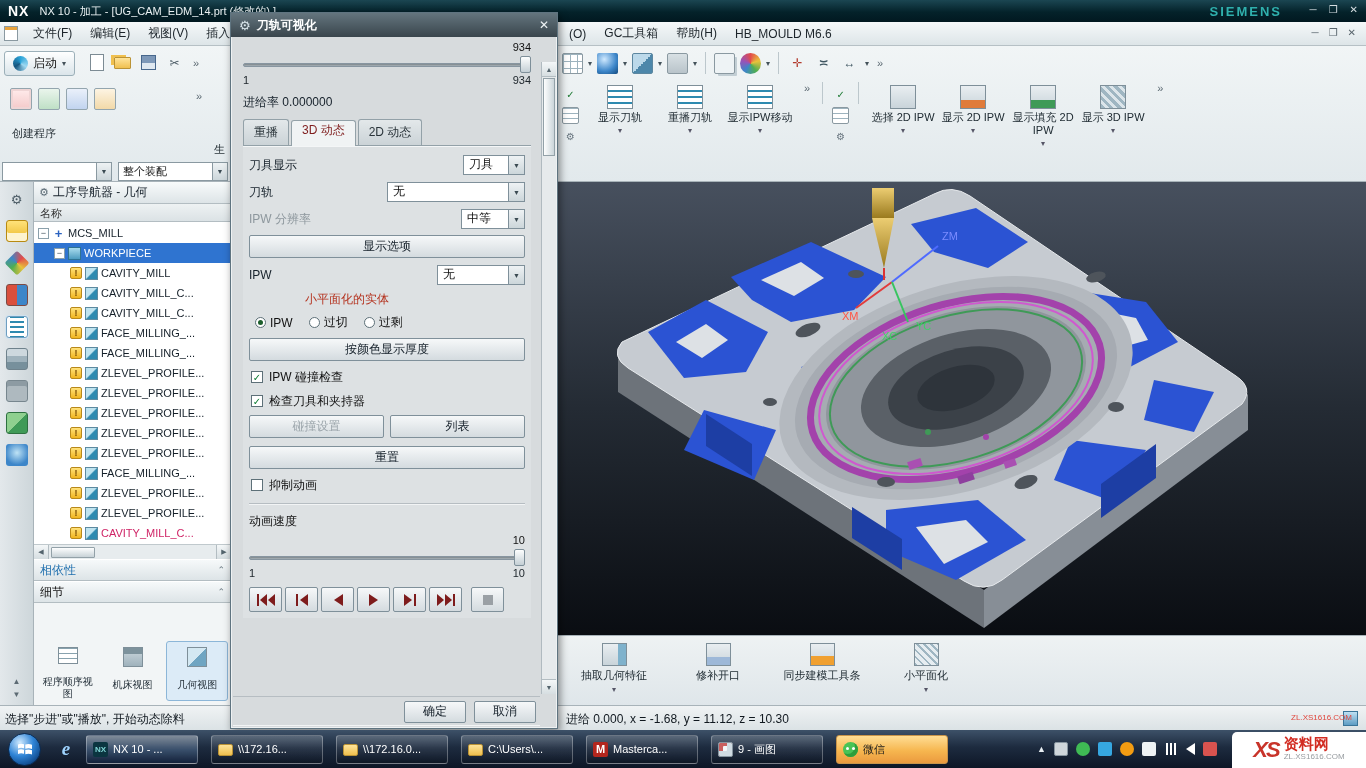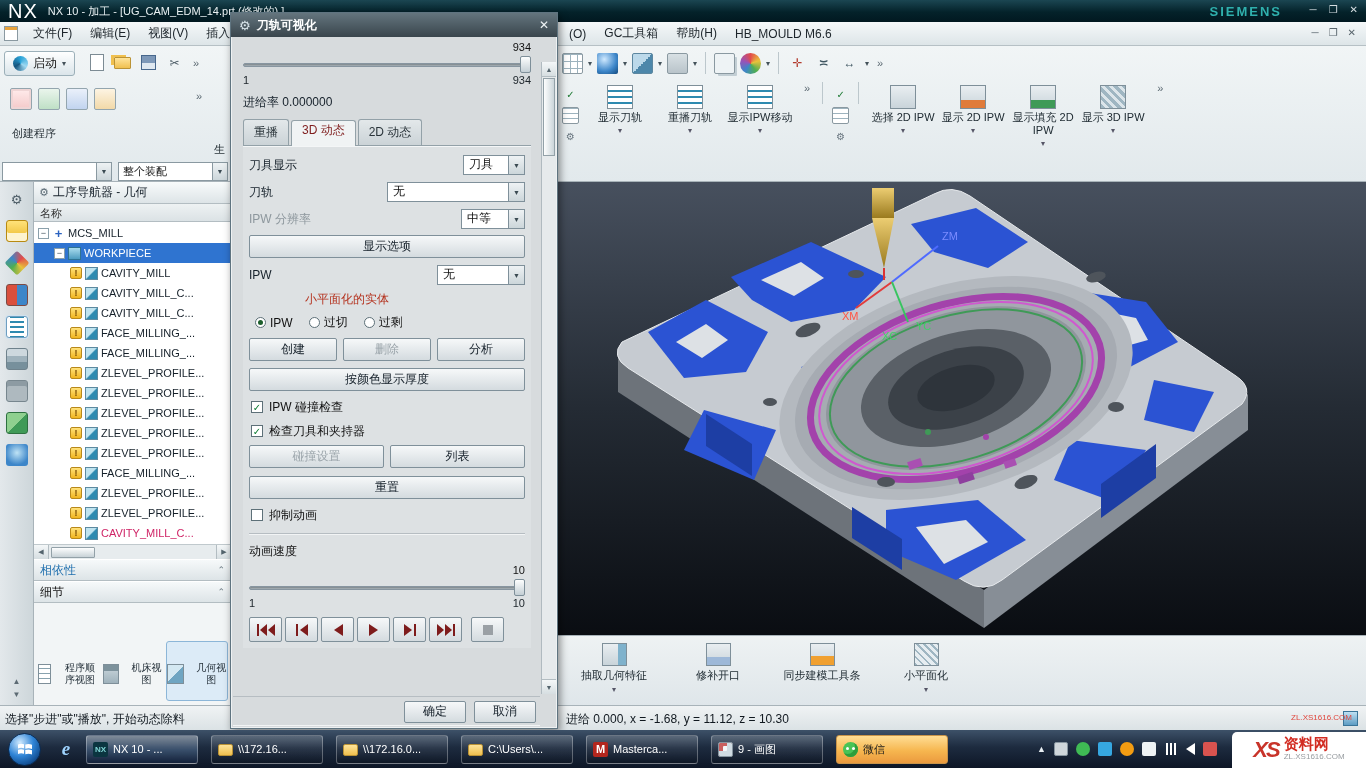--- a/index.html
+++ b/index.html
@@ -1,21 +1,21 @@
 <!DOCTYPE html>
 <html><head>
 <meta charset="utf-8">
 <style>
 *{box-sizing:border-box;margin:0;padding:0;user-select:none}
 body{background:#000;font-family:"Liberation Sans","DejaVu Sans",sans-serif}
 #app{position:relative;width:1366px;height:768px;overflow:hidden;background:#e9edef;font-size:12px;color:#111}
 
 
 .titlebar{position:absolute;left:0;top:0;width:100%;height:22px;background:linear-gradient(#1b4652,#04222a 55%,#011820);display:flex;align-items:center;color:#fff;padding:0 8px;gap:10px;z-index:5}
-.nx-logo{font-weight:normal;font-size:20px;letter-spacing:1px;color:#fff}
+.nx-logo{font-weight:bold;font-size:14px;letter-spacing:1px;color:#fff}
 .win-title{font-size:11px;color:#e9f0f2}
 .brand{margin-left:auto;color:#2fb0ad;font-weight:bold;letter-spacing:2px;font-size:13px;margin-right:76px}
 .winbtns{position:absolute;right:8px;top:4px;display:flex;gap:12px;color:#d5dde1;font-size:10px}
 .winbtns span{cursor:default}
 
 
 .menubar{position:absolute;left:0;top:22px;width:100%;height:24px;background:linear-gradient(#f5f8f9,#dde5e8);border-bottom:1px solid #b6c0c5;z-index:5}
 .menu-file-icon{position:absolute;left:4px;top:4px;width:14px;height:15px;background:#fff;border:1px solid #8a99a1;box-shadow:inset 0 3px 0 #e8a33d}
 .menu-left{position:absolute;left:24px;top:0;display:flex;height:100%;align-items:center}
 .menu-right{position:absolute;left:560px;top:0;display:flex;height:100%;align-items:center}
@@ -112,21 +112,21 @@
 .tree-row.selected{background:#2f74d0}
 .tree-row.selected .tlabel{color:#fff}
 .hscroll{height:15px;background:#e7ecee;border-top:1px solid #c0c9cd;display:flex;align-items:center}
 .hs-btn{width:15px;height:100%;background:linear-gradient(#f4f7f8,#d6dee1);border-right:1px solid #b3bdc2;font-size:7px;color:#54646d;display:flex;align-items:center;justify-content:center}
 .hs-btn.right{margin-left:auto;border-left:1px solid #b3bdc2;border-right:none}
 .hs-thumb{width:44px;height:11px;margin-left:2px;background:linear-gradient(#fdfefe,#c8d2d7);border:1px solid #93a1a8;border-radius:1px}
 .section{height:22px;background:linear-gradient(#f6f9fa,#dde4e7);border-top:1px solid #fff;border-bottom:1px solid #b3bdc2;display:flex;align-items:center;padding:0 6px;font-size:12px}
 .section .sec-caret{margin-left:auto;color:#6a7780;font-size:9px}
 .sec-dep{color:#1f6fae}
 .viewbtns{display:flex;gap:3px;padding:4px 3px;margin-top:auto}
-.vbtn{width:62px;height:60px;border:1px solid transparent;border-radius:3px;display:flex;flex-direction:row;align-items:center;gap:12px;padding-top:5px}
+.vbtn{width:62px;height:60px;border:1px solid transparent;border-radius:3px;display:flex;flex-direction:column;align-items:center;gap:12px;padding-top:5px}
 .vbtn.active{background:#dcebf7;border-color:#8cb6d8}
 .vb-icon{width:20px;height:20px;border:1px solid #7e8f99;background:#fff}
 .vb-icon.prog{background-image:repeating-linear-gradient(0deg,transparent 0 4px,#88a2ae 4px 5px)}
 .vb-icon.mach{background:linear-gradient(#cdd8de,#9fb2bc);box-shadow:inset 0 6px 0 #7d929c}
 .vb-icon.geom{background:linear-gradient(135deg,#d4e8f2 50%,#6fa5c2 50%)}
 .vb-label{font-size:10px;line-height:12px;text-align:center;color:#25313a}
 
 
 .viewport{position:absolute;left:556px;top:182px;width:810px;height:453px;background:#10151b;z-index:2}
 .vp-svg{display:block}
@@ -740,25 +740,20 @@
             </span>
           <span class="radio">
               <span class="rdot"></span>
               <span>过切</span>
             </span>
           <span class="radio">
               <span class="rdot"></span>
               <span>过剩</span>
             </span>
         </div>
-        <div class="btn3">
-          <span class="btn">创建</span>
-          <span class="btn dis">删除</span>
-          <span class="btn">分析</span>
-        </div>
         <div class="btn wide">按颜色显示厚度</div>
         <div class="chk-row">
           <span class="cbox">✓</span>
           <span>IPW 碰撞检查</span>
         </div>
         <div class="chk-row">
           <span class="cbox">✓</span>
           <span>检查刀具和夹持器</span>
         </div>
         <div class="btn2">

